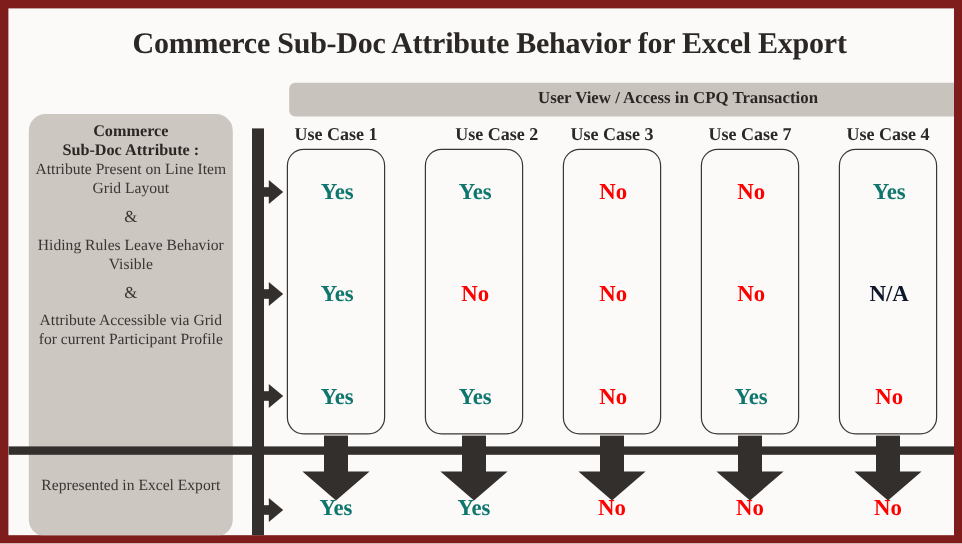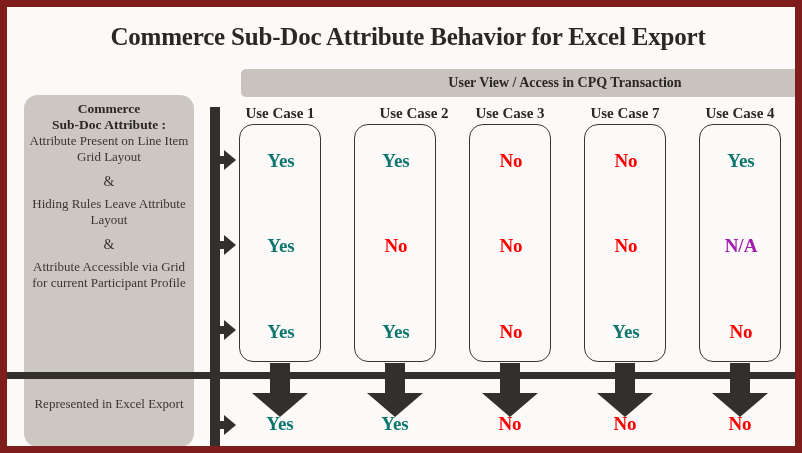--- a/index.html
+++ b/index.html
@@ -165,21 +165,21 @@
     text-align: center;
     font-size: 19px;
     font-weight: bold;
   }
   .uc-cell.r1 { top: 25px; }
   .uc-cell.r2 { top: 110px; }
   .uc-cell.r3 { top: 196px; }
 
   .val-yes { color: #0f766e; }
   .val-no  { color: #fe0000; }
-  .val-na  { color: #a21caf; }
+  .val-na  { color: #0f172a; }
 
   
   .down-arrow {
     position: absolute;
     top: 356px;
     width: 56px;
     height: 52px;
   }
   .down-arrow .shaft {
     position: absolute;
@@ -220,21 +220,21 @@
   <div id="banner">
     <span>User View / Access in CPQ Transaction</span>
   </div>
 
   <div id="sidebar">
     <div id="sidebar-top">
       <div class="hdr">Commerce</div>
       <div class="hdr">Sub-Doc Attribute :</div>
       <span class="cond">Attribute Present on Line Item Grid Layout</span>
       <span class="amp">&amp;</span>
-      <span class="cond">Hiding Rules Leave Attribute Layout</span>
+      <span class="cond">Hiding Rules Leave Behavior Visible</span>
       <span class="amp">&amp;</span>
       <span class="cond">Attribute Accessible via Grid for current Participant Profile</span>
     </div>
     <div id="sidebar-divider"></div>
     <div id="sidebar-bottom">Represented  in Excel Export</div>
   </div>
 
   <div id="spine"></div>
 
   <div id="dynamic">

